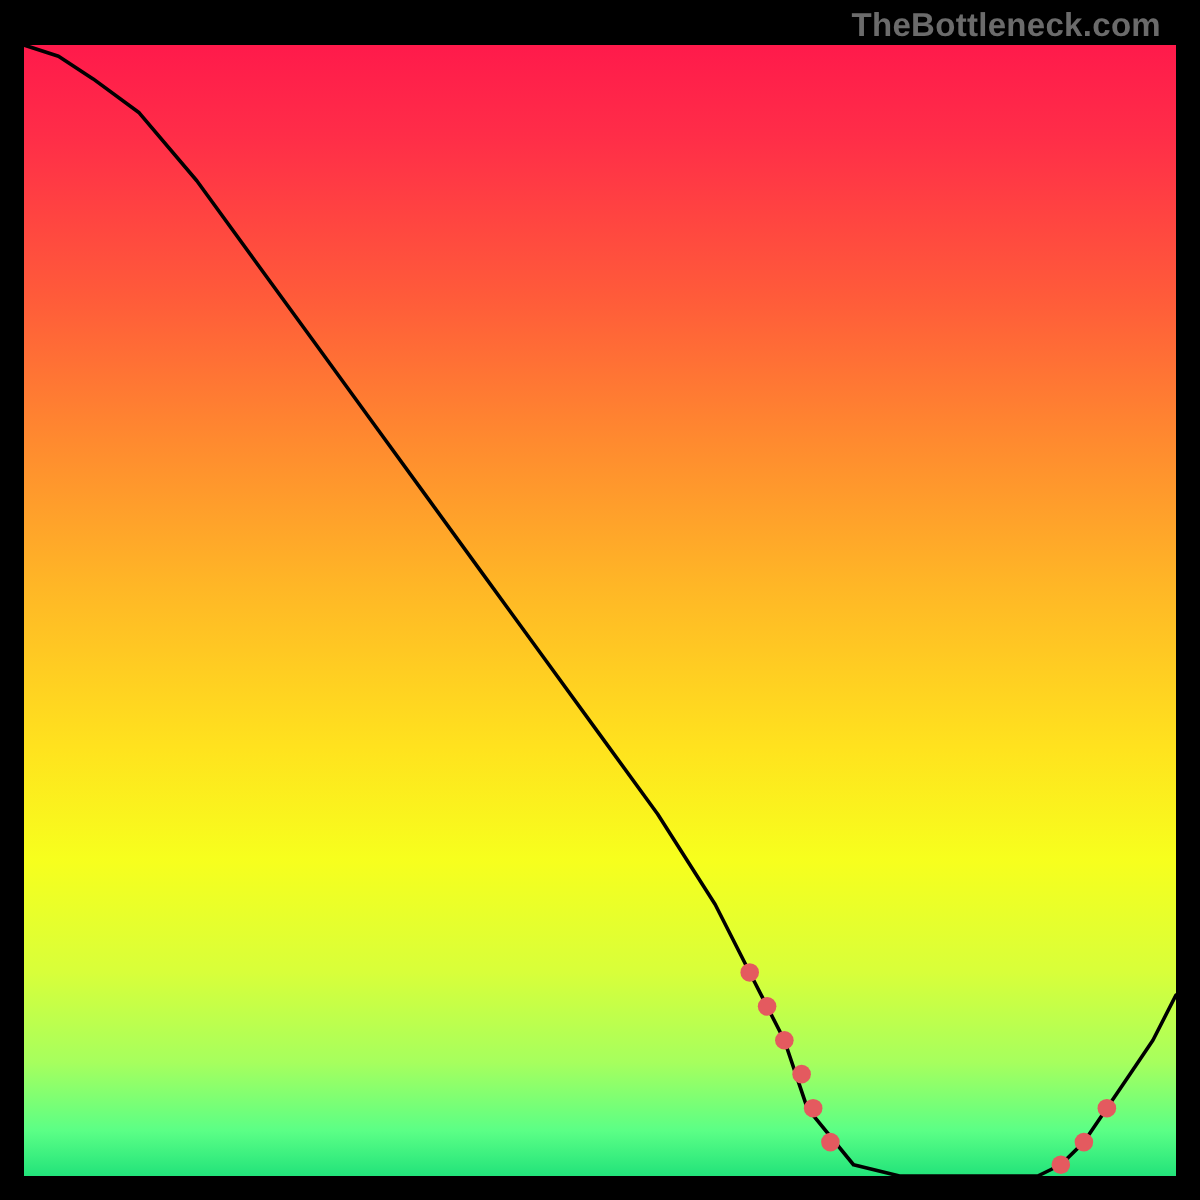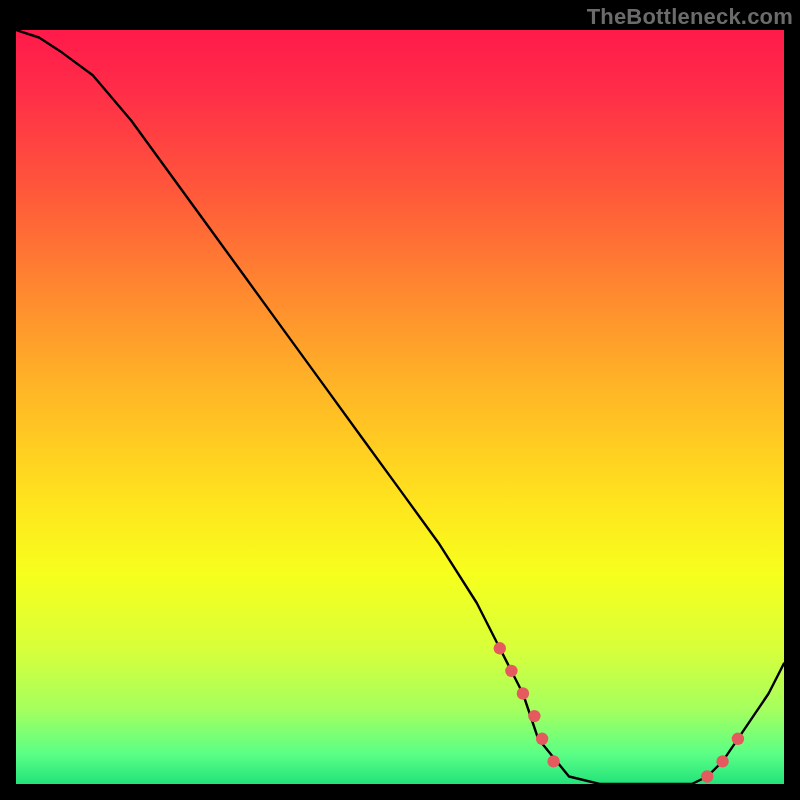--- a/index.html
+++ b/index.html
@@ -6,21 +6,21 @@
   html, body { width: 800px; height: 800px; overflow: hidden; background: #000; }
   .frame {
     position: relative;
     width: 800px;
     height: 800px;
     background: #000;
   }
   .watermark {
     position: absolute;
     top: 4px;
-    right: 7px;
+    right: 26px;
     font-family: Arial, Helvetica, sans-serif;
     font-size: 22px;
     font-weight: 600;
     color: #6b6b6b;
     letter-spacing: 0.2px;
     user-select: none;
   }
   .plot-area {
     position: absolute;
     left: 16px;

